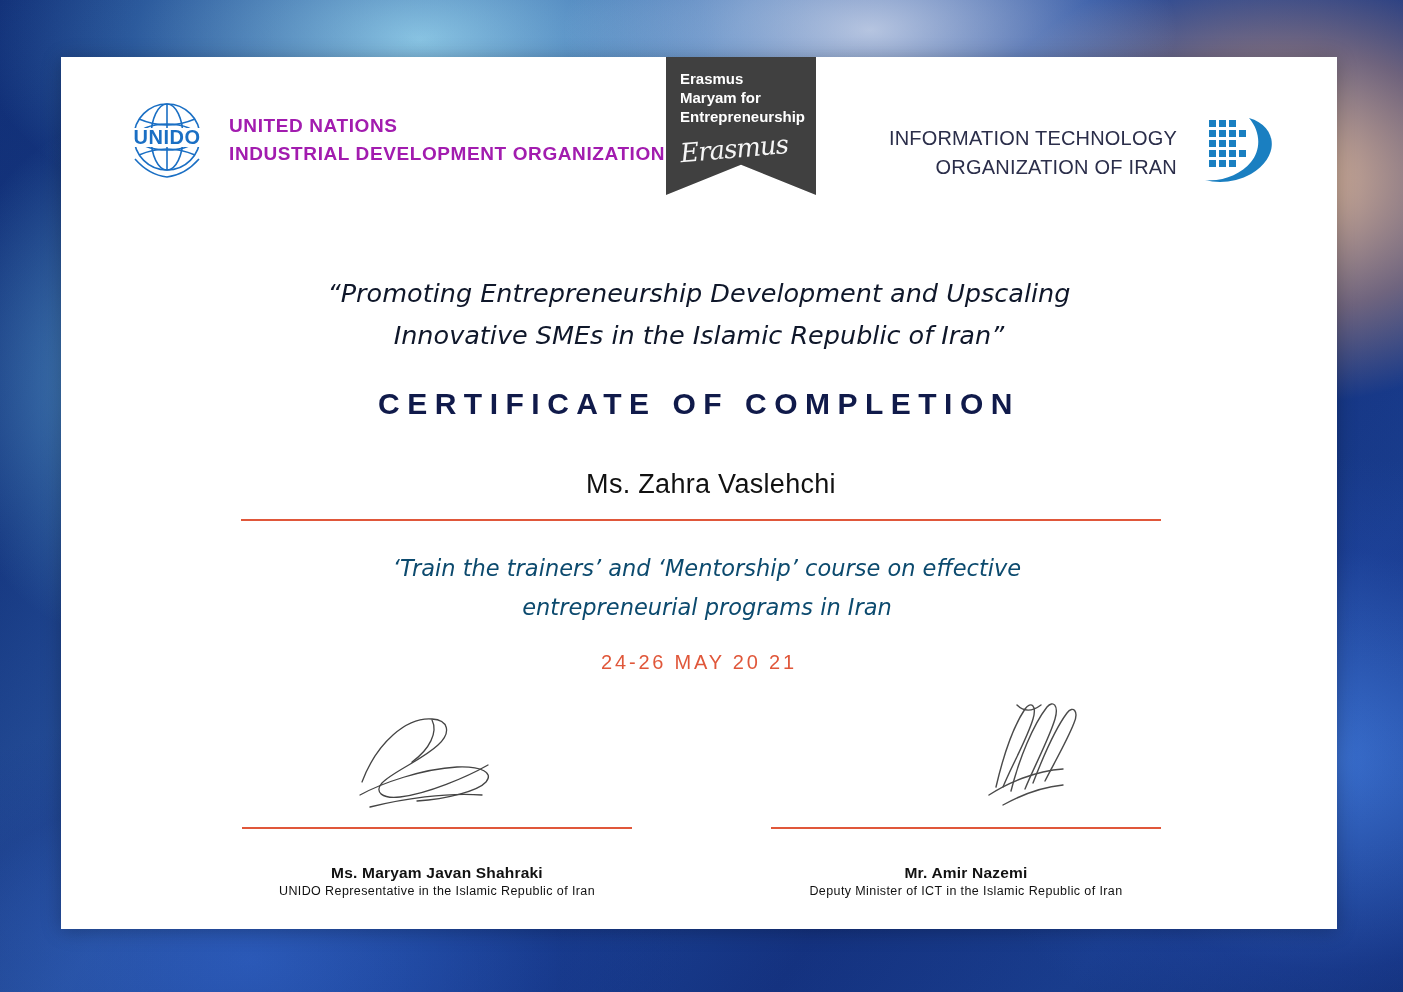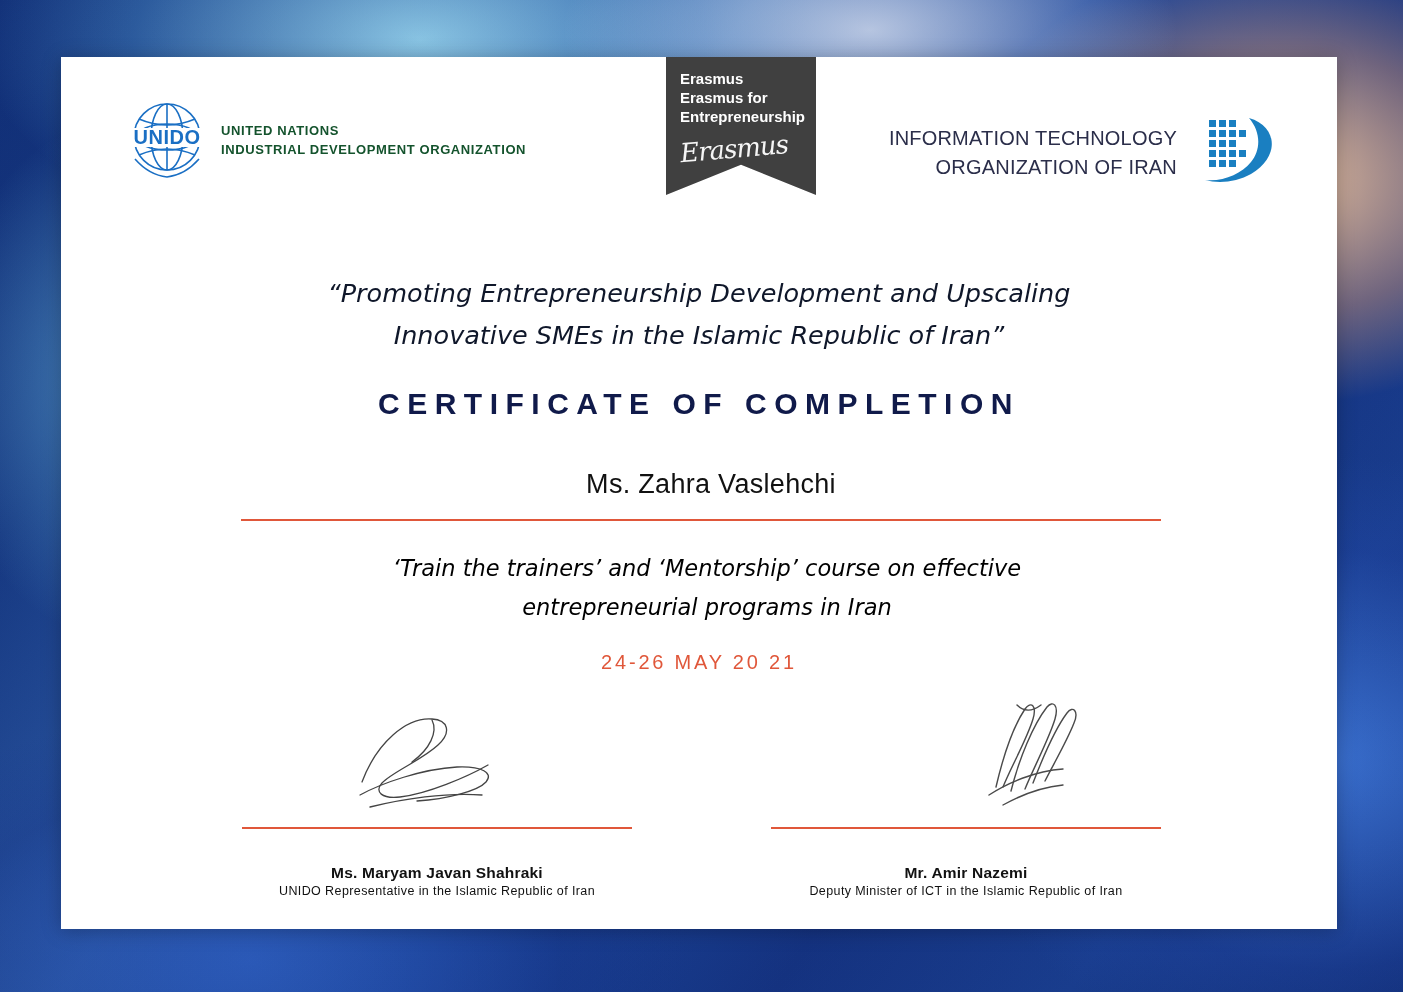--- a/index.html
+++ b/index.html
@@ -63,24 +63,24 @@
     left: 58px;
     top: 40px;
     display: flex;
     align-items: center;
   }
   .unido-mark {
     width: 96px; height: 86px;
     position: relative;
   }
   .unido-text {
-    margin-left: 6px;
-    color: #14532d;
+    margin-left: 14px;
+    color: #a21caf;
     font-weight: bold;
-    font-size: 13px;
+    font-size: 19px;
     letter-spacing: 0.6px;
     line-height: 1.5;
   }
 
   
   .erasmus {
     position: absolute;
     left: 605px;
     top: 0px;
     width: 150px;
@@ -165,21 +165,21 @@
     width: 920px;
     top: 462px;
     height: 1.5px;
     background: #e0573a;
   }
   .course {
     position: absolute;
     left: 0; right: 0;
     top: 492px;
     text-align: center;
-    color: #000000;
+    color: #0c4a6e;
     font-family: "DejaVu Sans", sans-serif;
     font-style: italic;
     font-size: 22.5px;
     line-height: 1.75;
     padding-left: 16px;
   }
   .dates {
     position: absolute;
     left: 0; right: 0;
     top: 594px;
@@ -251,21 +251,21 @@
         </svg>
       </div>
       <div class="unido-text">
         <div>UNITED NATIONS</div>
         <div>INDUSTRIAL DEVELOPMENT ORGANIZATION</div>
       </div>
     </div>
 
     <div class="erasmus">
       <div class="l">Erasmus</div>
-      <div class="l">Erasmus for</div>
+      <div class="l">Maryam for</div>
       <div class="l">Entrepreneurship</div>
       <div class="sig">Erasmus</div>
     </div>
 
     <div class="ito">
       <div class="ito-text">
         <div>INFORMATION TECHNOLOGY</div>
         <div>ORGANIZATION OF IRAN</div>
       </div>
       <div class="ito-mark">

